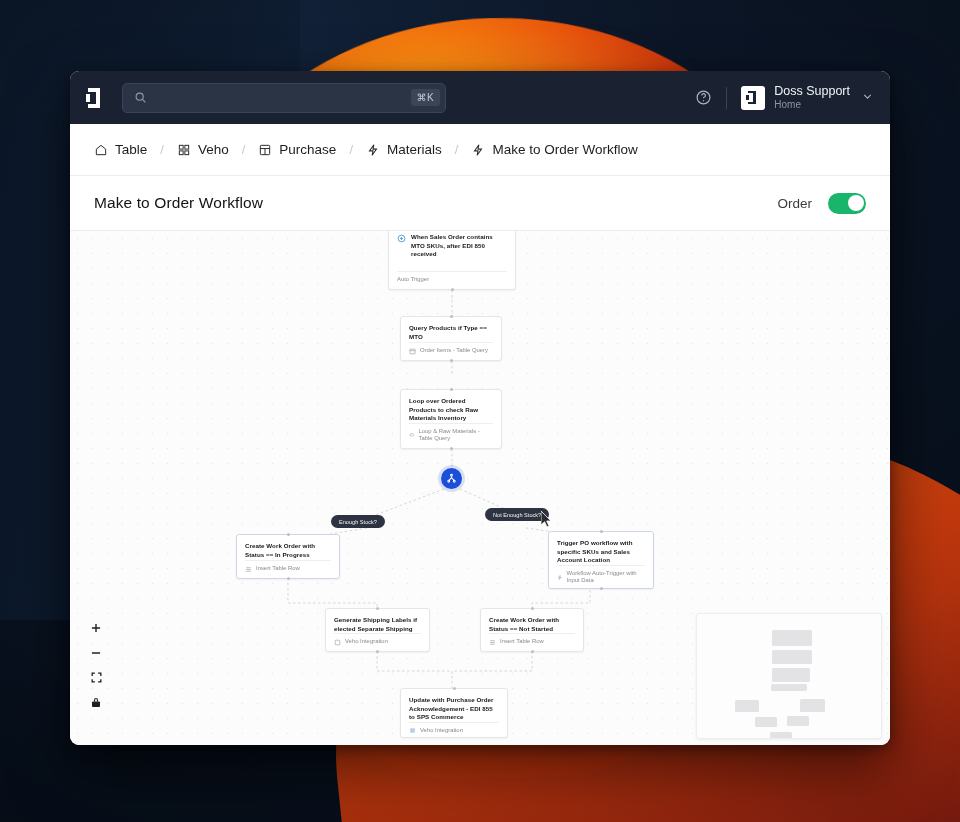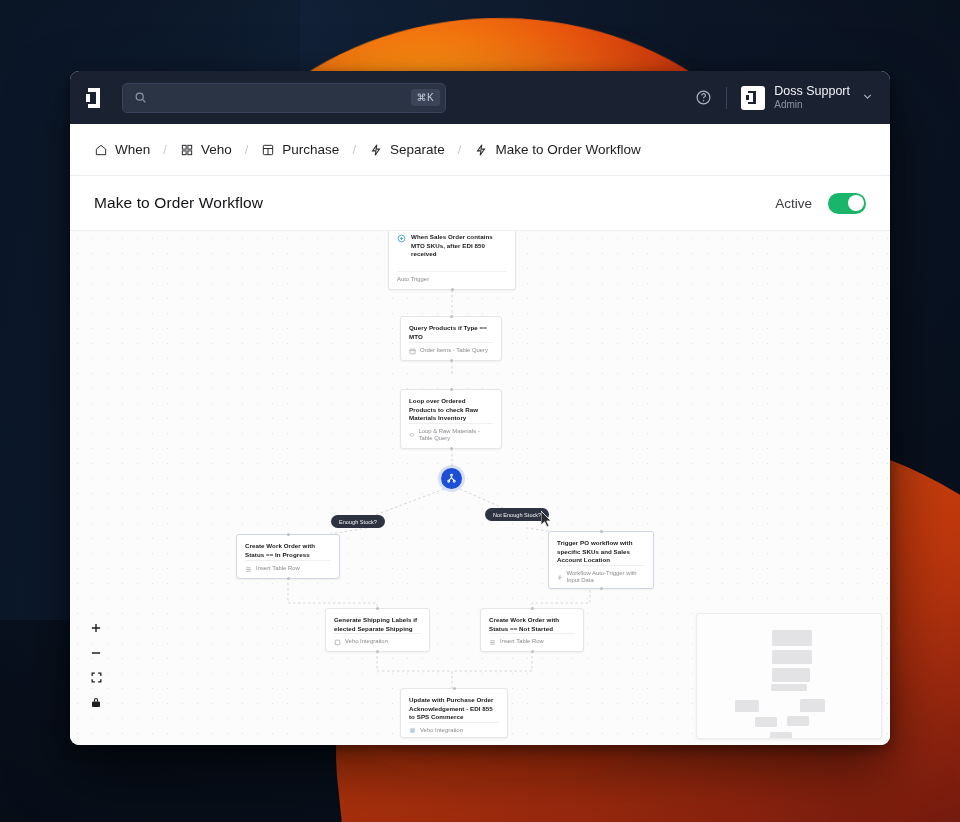--- a/index.html
+++ b/index.html
@@ -238,36 +238,36 @@
 
     <div id="account-chip">
       <div id="account-avatar">
         <span class="a1"></span>
           <span class="a2"></span>
           <span class="a3"></span>
           <span class="a4"></span>
       </div>
       <div>
         <div id="account-name">Doss Support</div>
-        <div id="account-role">Admin</div>
+        <div id="account-role">Home</div>
       </div>
       <span id="account-caret">
         <svg width="13" height="13" viewBox="0 0 24 24" fill="none" stroke="currentColor" stroke-width="2">
           <polyline points="6 9 12 15 18 9"></polyline>
         </svg>
       </span>
     </div>
   </div>
 
   <div id="breadcrumb-bar">
     <span class="crumb">
       <svg width="14" height="14" viewBox="0 0 24 24" fill="none" stroke="currentColor" stroke-width="1.7">
         <path d="M4 10.5 12 4l8 6.5V20a0 0 0 0 1 0 0H4z"></path>
       </svg>
-      <span>When</span>
+      <span>Table</span>
     </span>
     <span class="crumb-sep">/</span>
 
     <span class="crumb">
       <svg width="14" height="14" viewBox="0 0 24 24" fill="none" stroke="currentColor" stroke-width="1.7">
         <rect x="4" y="4" width="6.5" height="6.5"></rect>
           <rect x="13.5" y="4" width="6.5" height="6.5"></rect>
         <rect x="4" y="13.5" width="6.5" height="6.5"></rect>
           <rect x="13.5" y="13.5" width="6.5" height="6.5"></rect>
       </svg>
@@ -282,36 +282,36 @@
           <line x1="12" y1="9.5" x2="12" y2="20"></line>
       </svg>
       <span>Purchase</span>
     </span>
     <span class="crumb-sep">/</span>
 
     <span class="crumb">
       <svg width="14" height="14" viewBox="0 0 24 24" fill="none" stroke="currentColor" stroke-width="1.8">
         <polyline points="13.5 3 6 13.5 12 13.5 10.5 21 18 10.5 12 10.5 13.5 3"></polyline>
       </svg>
-      <span>Separate</span>
+      <span>Materials</span>
     </span>
     <span class="crumb-sep">/</span>
 
     <span class="crumb">
       <svg width="14" height="14" viewBox="0 0 24 24" fill="none" stroke="currentColor" stroke-width="1.8">
         <polyline points="13.5 3 6 13.5 12 13.5 10.5 21 18 10.5 12 10.5 13.5 3"></polyline>
       </svg>
       <span>Make to Order Workflow</span>
     </span>
   </div>
 
   <div id="title-bar">
     <span id="page-title">Make to Order Workflow</span>
     <span class="title-spacer"></span>
-    <span id="active-label">Active</span>
+    <span id="active-label">Order</span>
     <div id="active-toggle">
       <span class="knob"></span>
     </div>
   </div>
 
   <div id="canvas">
 
     <svg id="edges" viewBox="0 0 820 514">
       <g stroke="#d6d6da" stroke-width="1" fill="none" stroke-dasharray="2.5 2.5">
 

